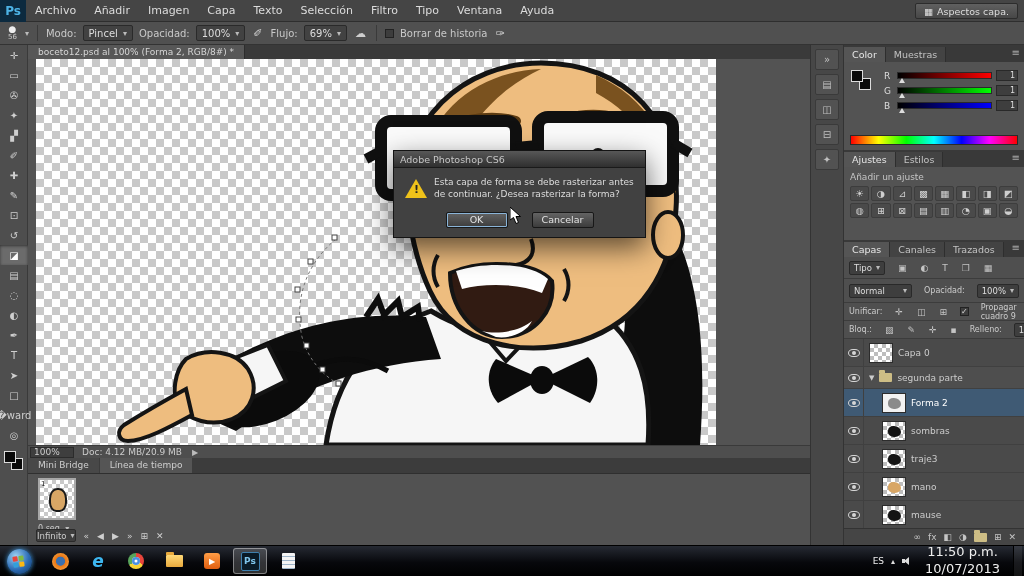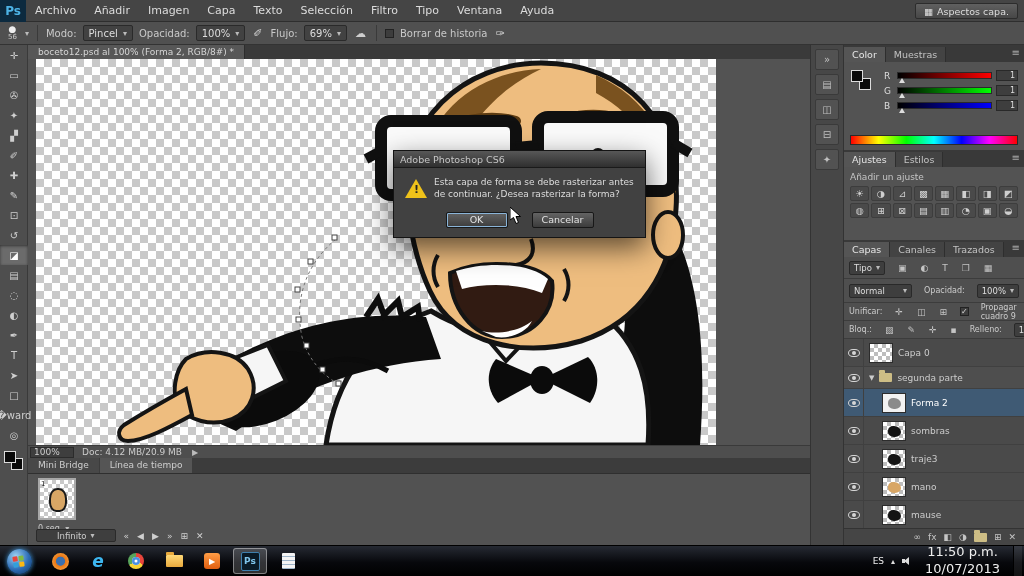--- a/index.html
+++ b/index.html
@@ -89,21 +89,21 @@
         linear-gradient(45deg,#c9c9c9 25%,transparent 25%,transparent 75%,#c9c9c9 75%),
         linear-gradient(45deg,#c9c9c9 25%,transparent 25%,transparent 75%,#c9c9c9 75%);
         background-size:8px 8px;background-position:0 0,4px 4px}
   .frame-num{position:absolute;left:1px;top:0;font-size:7px;color:#222}
   .frame-blob{position:absolute;left:9px;top:8px;width:18px;height:24px;background:#d8a665;
         border:2px solid #1a1a1a;border-radius:45% 45% 40% 40%}
   .frame-delay{position:absolute;left:10px;top:50px;font-size:8px;color:#ccc;display:flex;gap:3px;align-items:center}
   .tl-controls{position:absolute;left:8px;bottom:3px;display:flex;align-items:center;gap:8px;font-size:9px}
   .tl-btn{color:#cfcfcf;font-size:9px}
   .tl-select{height:13px;background:#3e3e3e;border:1px solid #2a2a2a;border-radius:2px;
-        display:flex;align-items:center;gap:4px;padding:0 20px;font-size:8.5px}
+        display:flex;align-items:center;gap:4px;padding:0 0;font-size:8.5px}
 
   
   .dock-strip{position:absolute;left:810px;top:45px;width:34px;height:500px;background:#474747;
         border-left:1px solid #333;border-right:1px solid #333}
   .dock-icon{width:24px;height:21px;margin:4px auto 0;background:#525252;border:1px solid #3a3a3a;
         border-radius:2px;color:#c0c0c0;font-size:10px;text-align:center;line-height:20px}
 
   .rpanels{position:absolute;left:844px;top:45px;width:180px;height:500px;background:#4c4c4c}
   .panel{position:absolute;left:0;width:180px;border-bottom:1px solid #303030}
   .panel-tabs{height:17px;background:#393939;display:flex;align-items:flex-end;position:relative}

